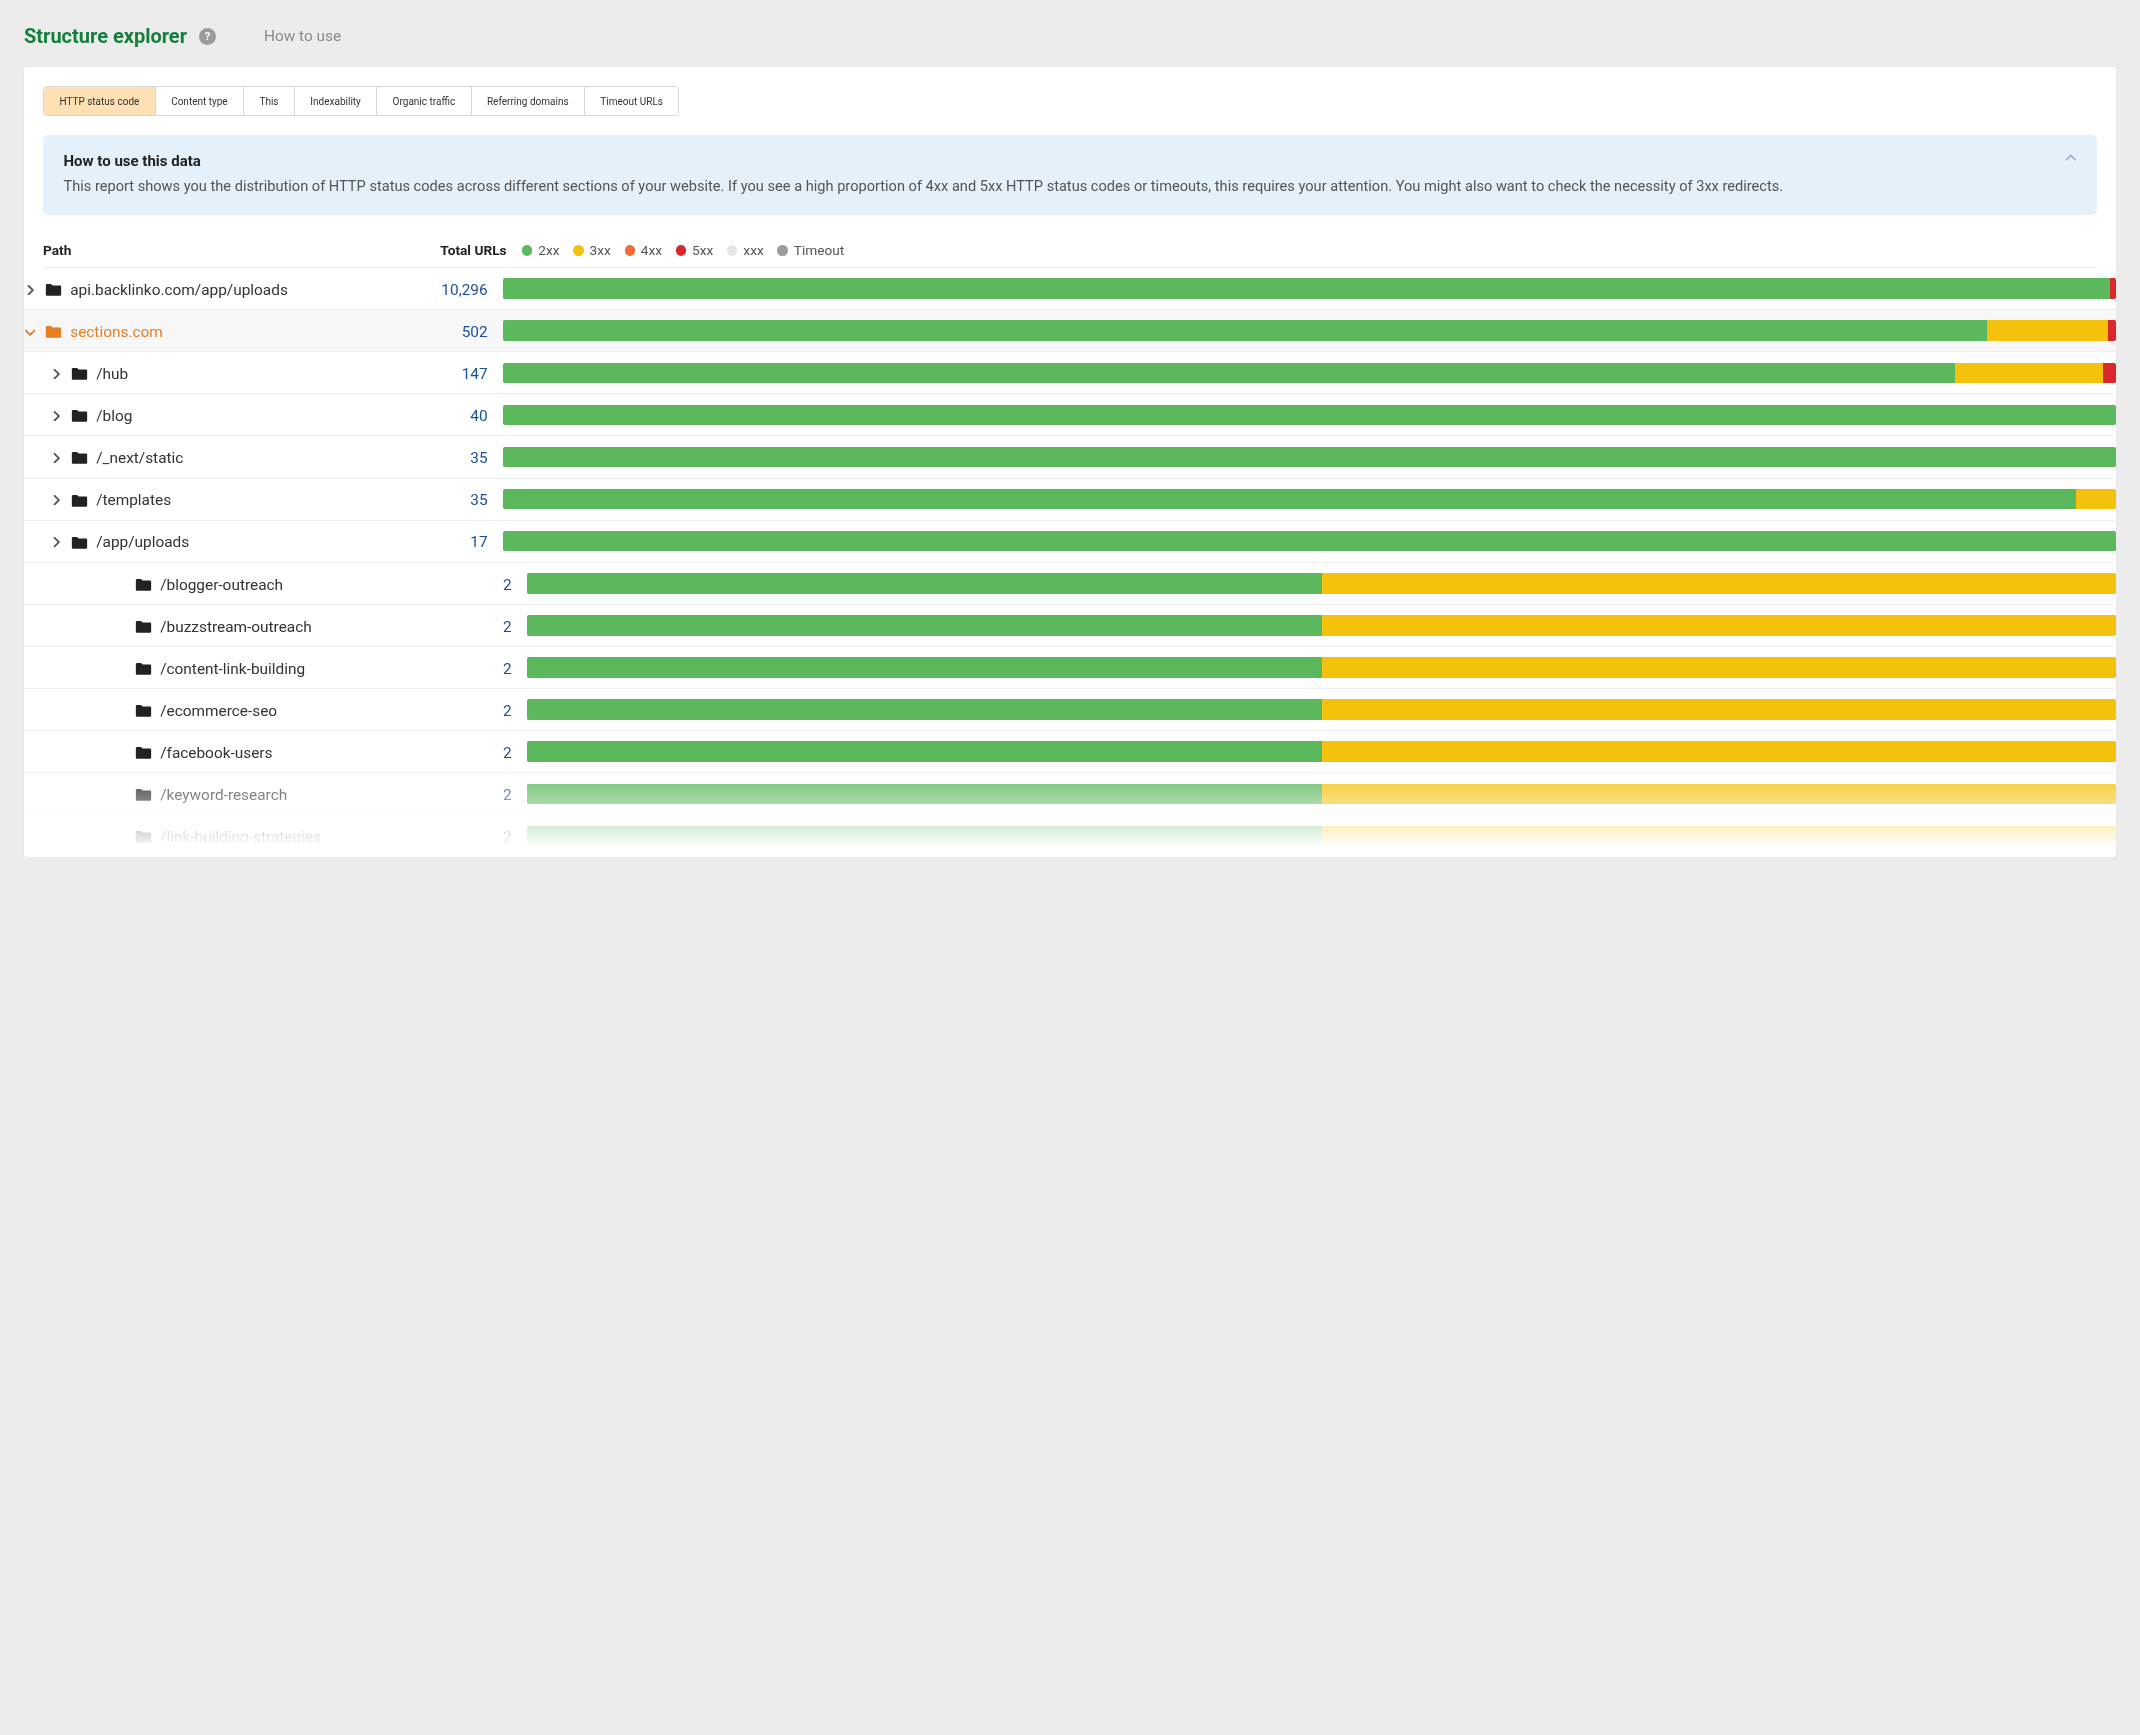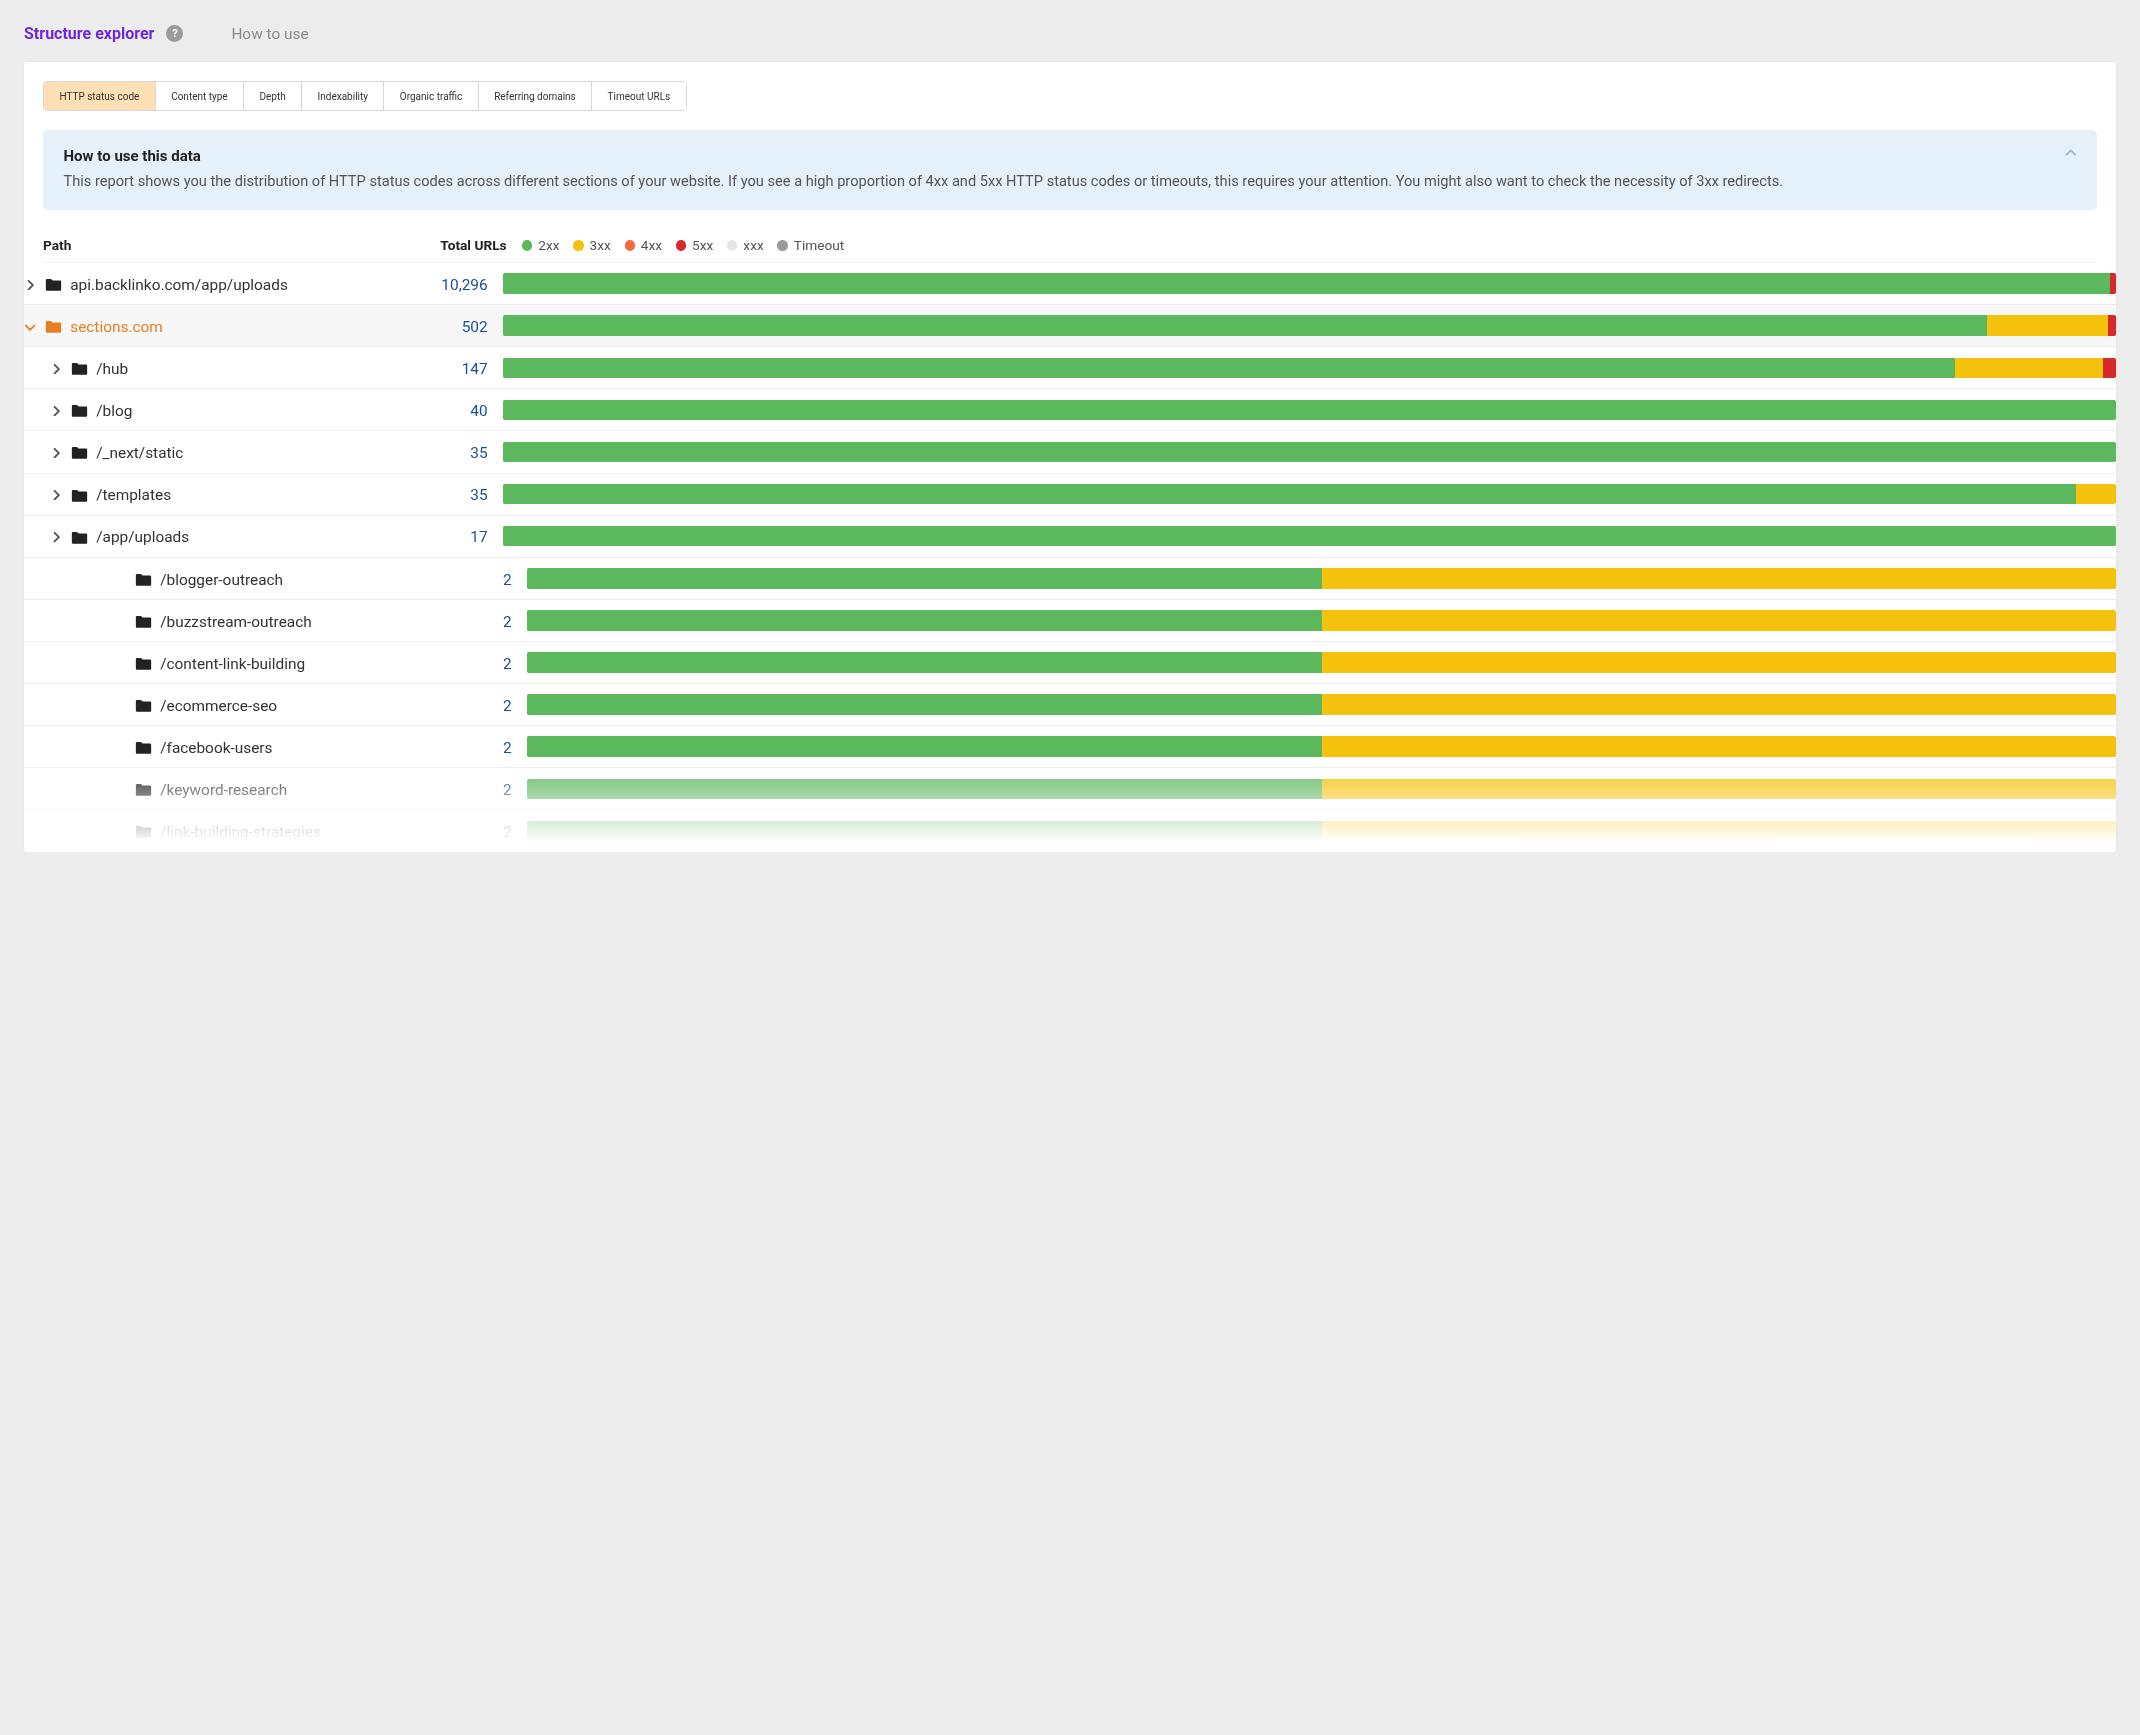--- a/index.html
+++ b/index.html
@@ -12,23 +12,23 @@
   .page {
     padding: 24px 24px 0 24px;
   }
   .page-header {
     display: flex;
     align-items: center;
     gap: 12px;
     margin-bottom: 19px;
   }
   .page-title {
-    font-size: 16px;
+    font-size: 20px;
     font-weight: 700;
-    color: #6d28d9;
+    color: #15803d;
   }
   .help-icon {
     width: 17px; height: 17px;
     border-radius: 50%;
     background: #9b9b9b;
     color: #fff;
     display: inline-flex;
     align-items: center;
     justify-content: center;
     font-size: 11px;
@@ -168,21 +168,21 @@
     <span class="page-title">Structure explorer</span>
     <span class="help-icon">?</span>
     <span class="how-to-use-link">How to use</span>
   </div>
 
   <div class="card">
 
     <div class="tabs" id="tabs">
         <div class="tab active">HTTP status code</div>
         <div class="tab">Content type</div>
-        <div class="tab">Depth</div>
+        <div class="tab">This</div>
         <div class="tab">Indexability</div>
         <div class="tab">Organic traffic</div>
         <div class="tab">Referring domains</div>
         <div class="tab">Timeout URLs</div>
       </div>
 
     <div class="info-box">
       <div class="info-title">How to use this data</div>
       <div class="info-body">This report shows you the distribution of HTTP status codes across different sections of your website. If you see a high proportion of 4xx and 5xx HTTP status codes or timeouts, this requires your attention. You might also want to check the necessity of 3xx redirects.</div>
       <div class="info-collapse">

